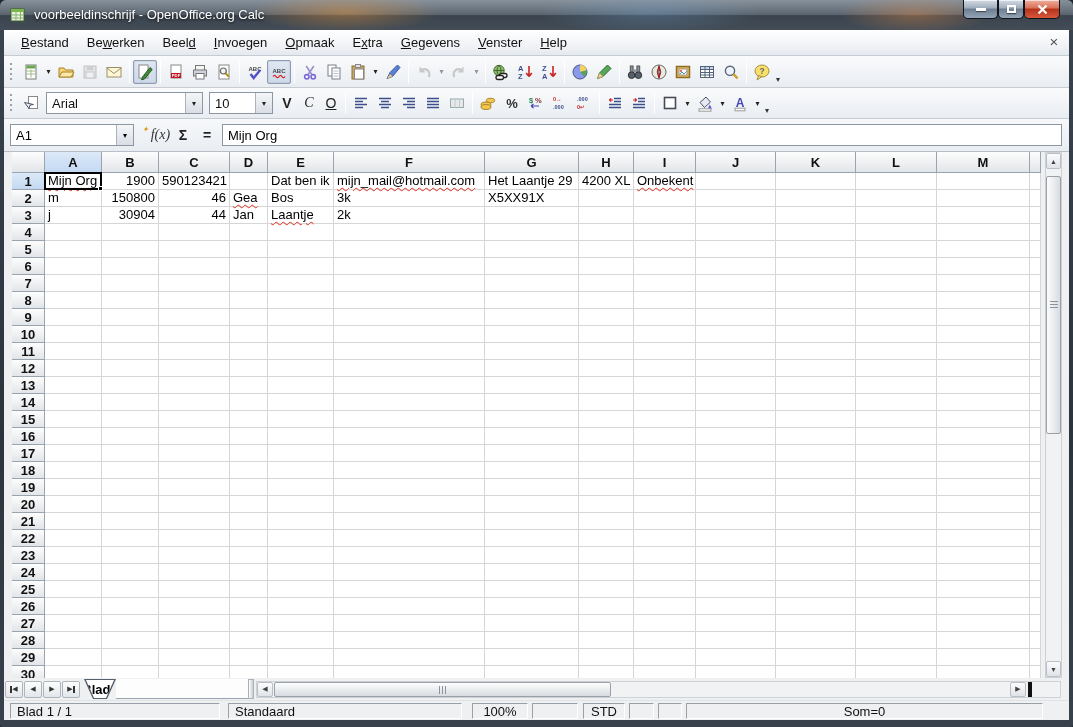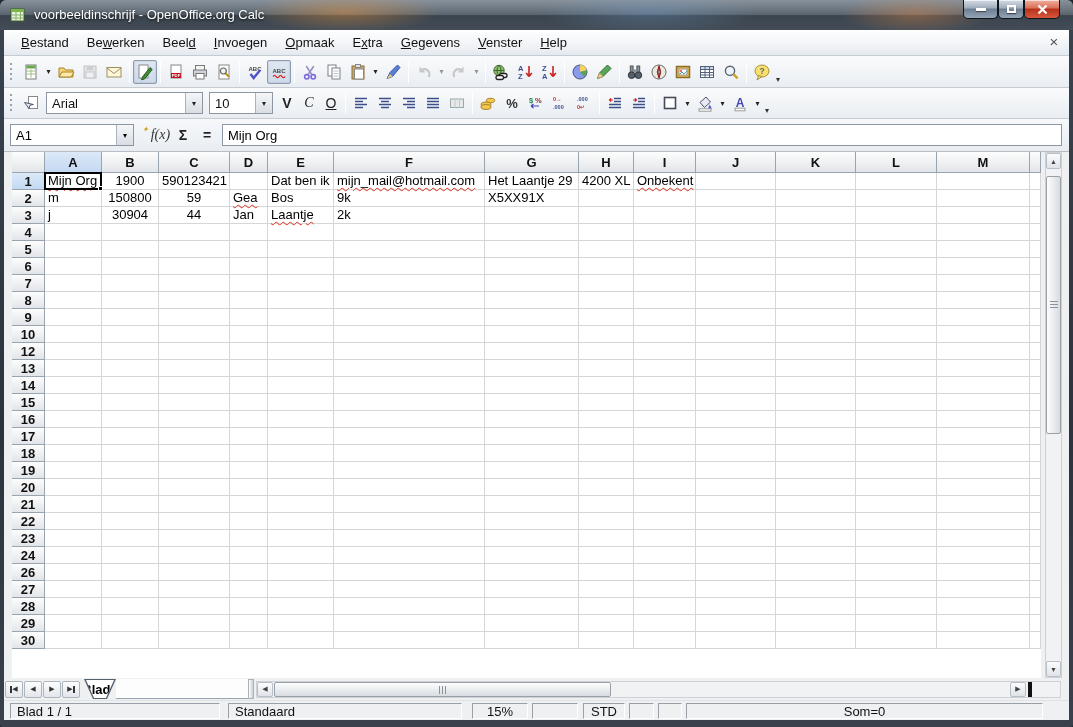--- a/index.html
+++ b/index.html
@@ -84,21 +84,21 @@
   .gridwrap { position:absolute; left:8px; top:122px; width:1029px; height:526px; background:#fff; overflow:hidden; }
   .hdr-row { display:flex; height:21px; }
   .hdr, .corner, .rowhdr {
     background:linear-gradient(#fdfdfd,#e2e5e9); border-right:1px solid #9aa4ae; border-bottom:1px solid #9aa4ae;
     font-size:13px; font-weight:bold; color:#111; display:flex; align-items:center; justify-content:center; flex:none; }
   .hdr.selhdr, .rowhdr.selhdr { background:linear-gradient(#dce9f8,#c4d9f2); }
   .grow { display:flex; height:17px; }
   .rowhdr { width:33px; height:17px; }
   .cell { flex:none; border-right:1px solid #d6d6d6; border-bottom:1px solid #d6d6d6;
     font-size:13px; color:#000; line-height:15px; padding:0 3px; white-space:nowrap; overflow:visible; }
-  .cell.right { text-align:center; }
+  .cell.right { text-align:right; }
   .miss { text-decoration:underline wavy #e0301e; text-decoration-thickness:1px; text-underline-offset:2px; }
   .selbox { position:absolute; border:2px solid #000; pointer-events:none; }
   .selbox .handle { position:absolute; right:-3px; bottom:-3px; width:5px; height:5px; background:#000; border:1px solid #fff; }
 
   
   .vscroll { position:absolute; left:1041px; top:122px; width:17px; height:526px; background:#f1f2f4; border:1px solid #cdd1d6; }
   .sbtn { position:absolute; background:linear-gradient(#fcfcfd,#dfe3e8); border:1px solid #b9bfc7; border-radius:2px;
     display:flex; align-items:center; justify-content:center; font-size:7px; color:#444; }
   .vscroll .up { left:0; top:0; width:15px; height:16px; }
   .vscroll .down { left:0; bottom:0; width:15px; height:16px; }
@@ -631,24 +631,24 @@
           <div class="cell" style="width: 80px;"></div>
           <div class="cell" style="width: 80px;"></div>
           <div class="cell" style="width: 81px;"></div>
           <div class="cell" style="width: 93px;"></div>
           <div class="cell" style="width: 11px;"></div>
         </div>
         <div class="grow">
           <div class="rowhdr">2</div>
           <div class="cell" style="width: 57px;"><span>m</span></div>
           <div class="cell right" style="width: 57px;"><span>150800</span></div>
-          <div class="cell right" style="width: 71px;"><span>59</span></div>
+          <div class="cell right" style="width: 71px;"><span>46</span></div>
           <div class="cell" style="width: 38px;"><span class="miss">Gea</span></div>
           <div class="cell" style="width: 66px;"><span>Bos</span></div>
-          <div class="cell" style="width: 151px;"><span>9k</span></div>
+          <div class="cell" style="width: 151px;"><span>3k</span></div>
           <div class="cell" style="width: 94px;"><span>X5XX91X</span></div>
           <div class="cell" style="width: 55px;"></div>
           <div class="cell" style="width: 62px;"></div>
           <div class="cell" style="width: 80px;"></div>
           <div class="cell" style="width: 80px;"></div>
           <div class="cell" style="width: 81px;"></div>
           <div class="cell" style="width: 93px;"></div>
           <div class="cell" style="width: 11px;"></div>
         </div>
         <div class="grow">
@@ -781,20 +781,37 @@
           <div class="cell" style="width: 94px;"></div>
           <div class="cell" style="width: 55px;"></div>
           <div class="cell" style="width: 62px;"></div>
           <div class="cell" style="width: 80px;"></div>
           <div class="cell" style="width: 80px;"></div>
           <div class="cell" style="width: 81px;"></div>
           <div class="cell" style="width: 93px;"></div>
           <div class="cell" style="width: 11px;"></div>
         </div>
         <div class="grow">
+          <div class="rowhdr">11</div>
+          <div class="cell" style="width: 57px;"></div>
+          <div class="cell" style="width: 57px;"></div>
+          <div class="cell" style="width: 71px;"></div>
+          <div class="cell" style="width: 38px;"></div>
+          <div class="cell" style="width: 66px;"></div>
+          <div class="cell" style="width: 151px;"></div>
+          <div class="cell" style="width: 94px;"></div>
+          <div class="cell" style="width: 55px;"></div>
+          <div class="cell" style="width: 62px;"></div>
+          <div class="cell" style="width: 80px;"></div>
+          <div class="cell" style="width: 80px;"></div>
+          <div class="cell" style="width: 81px;"></div>
+          <div class="cell" style="width: 93px;"></div>
+          <div class="cell" style="width: 11px;"></div>
+        </div>
+        <div class="grow">
           <div class="rowhdr">12</div>
           <div class="cell" style="width: 57px;"></div>
           <div class="cell" style="width: 57px;"></div>
           <div class="cell" style="width: 71px;"></div>
           <div class="cell" style="width: 38px;"></div>
           <div class="cell" style="width: 66px;"></div>
           <div class="cell" style="width: 151px;"></div>
           <div class="cell" style="width: 94px;"></div>
           <div class="cell" style="width: 55px;"></div>
           <div class="cell" style="width: 62px;"></div>
@@ -986,20 +1003,37 @@
           <div class="cell" style="width: 55px;"></div>
           <div class="cell" style="width: 62px;"></div>
           <div class="cell" style="width: 80px;"></div>
           <div class="cell" style="width: 80px;"></div>
           <div class="cell" style="width: 81px;"></div>
           <div class="cell" style="width: 93px;"></div>
           <div class="cell" style="width: 11px;"></div>
         </div>
         <div class="grow">
           <div class="rowhdr">24</div>
+          <div class="cell" style="width: 57px;"></div>
+          <div class="cell" style="width: 57px;"></div>
+          <div class="cell" style="width: 71px;"></div>
+          <div class="cell" style="width: 38px;"></div>
+          <div class="cell" style="width: 66px;"></div>
+          <div class="cell" style="width: 151px;"></div>
+          <div class="cell" style="width: 94px;"></div>
+          <div class="cell" style="width: 55px;"></div>
+          <div class="cell" style="width: 62px;"></div>
+          <div class="cell" style="width: 80px;"></div>
+          <div class="cell" style="width: 80px;"></div>
+          <div class="cell" style="width: 81px;"></div>
+          <div class="cell" style="width: 93px;"></div>
+          <div class="cell" style="width: 11px;"></div>
+        </div>
+        <div class="grow">
+          <div class="rowhdr">25</div>
           <div class="cell" style="width: 57px;"></div>
           <div class="cell" style="width: 57px;"></div>
           <div class="cell" style="width: 71px;"></div>
           <div class="cell" style="width: 38px;"></div>
           <div class="cell" style="width: 66px;"></div>
           <div class="cell" style="width: 151px;"></div>
           <div class="cell" style="width: 94px;"></div>
           <div class="cell" style="width: 55px;"></div>
           <div class="cell" style="width: 62px;"></div>
           <div class="cell" style="width: 80px;"></div>
@@ -1124,21 +1158,21 @@
           </div>
         <div class="sbtn right">▶</div>
         <div class="splitbar"></div>
       </div>
       <div style="width:8px;flex:none;"></div>
     </div>
 
     <div class="statusbar">
       <div class="spanel" style="left:6px;width:210px;">Blad 1 / 1</div>
       <div class="spanel" style="left:224px;width:234px;">Standaard</div>
-      <div class="spanel center" style="left:468px;width:56px;">15%</div>
+      <div class="spanel center" style="left:468px;width:56px;">100%</div>
       <div class="spanel" style="left:528px;width:46px;"></div>
       <div class="spanel center" style="left:579px;width:42px;">STD</div>
       <div class="spanel" style="left:625px;width:25px;"></div>
       <div class="spanel" style="left:654px;width:24px;"></div>
       <div class="spanel center" style="left:682px;width:357px;">Som=0</div>
     </div>
   </div>
 </div>
 
 </body></html>

